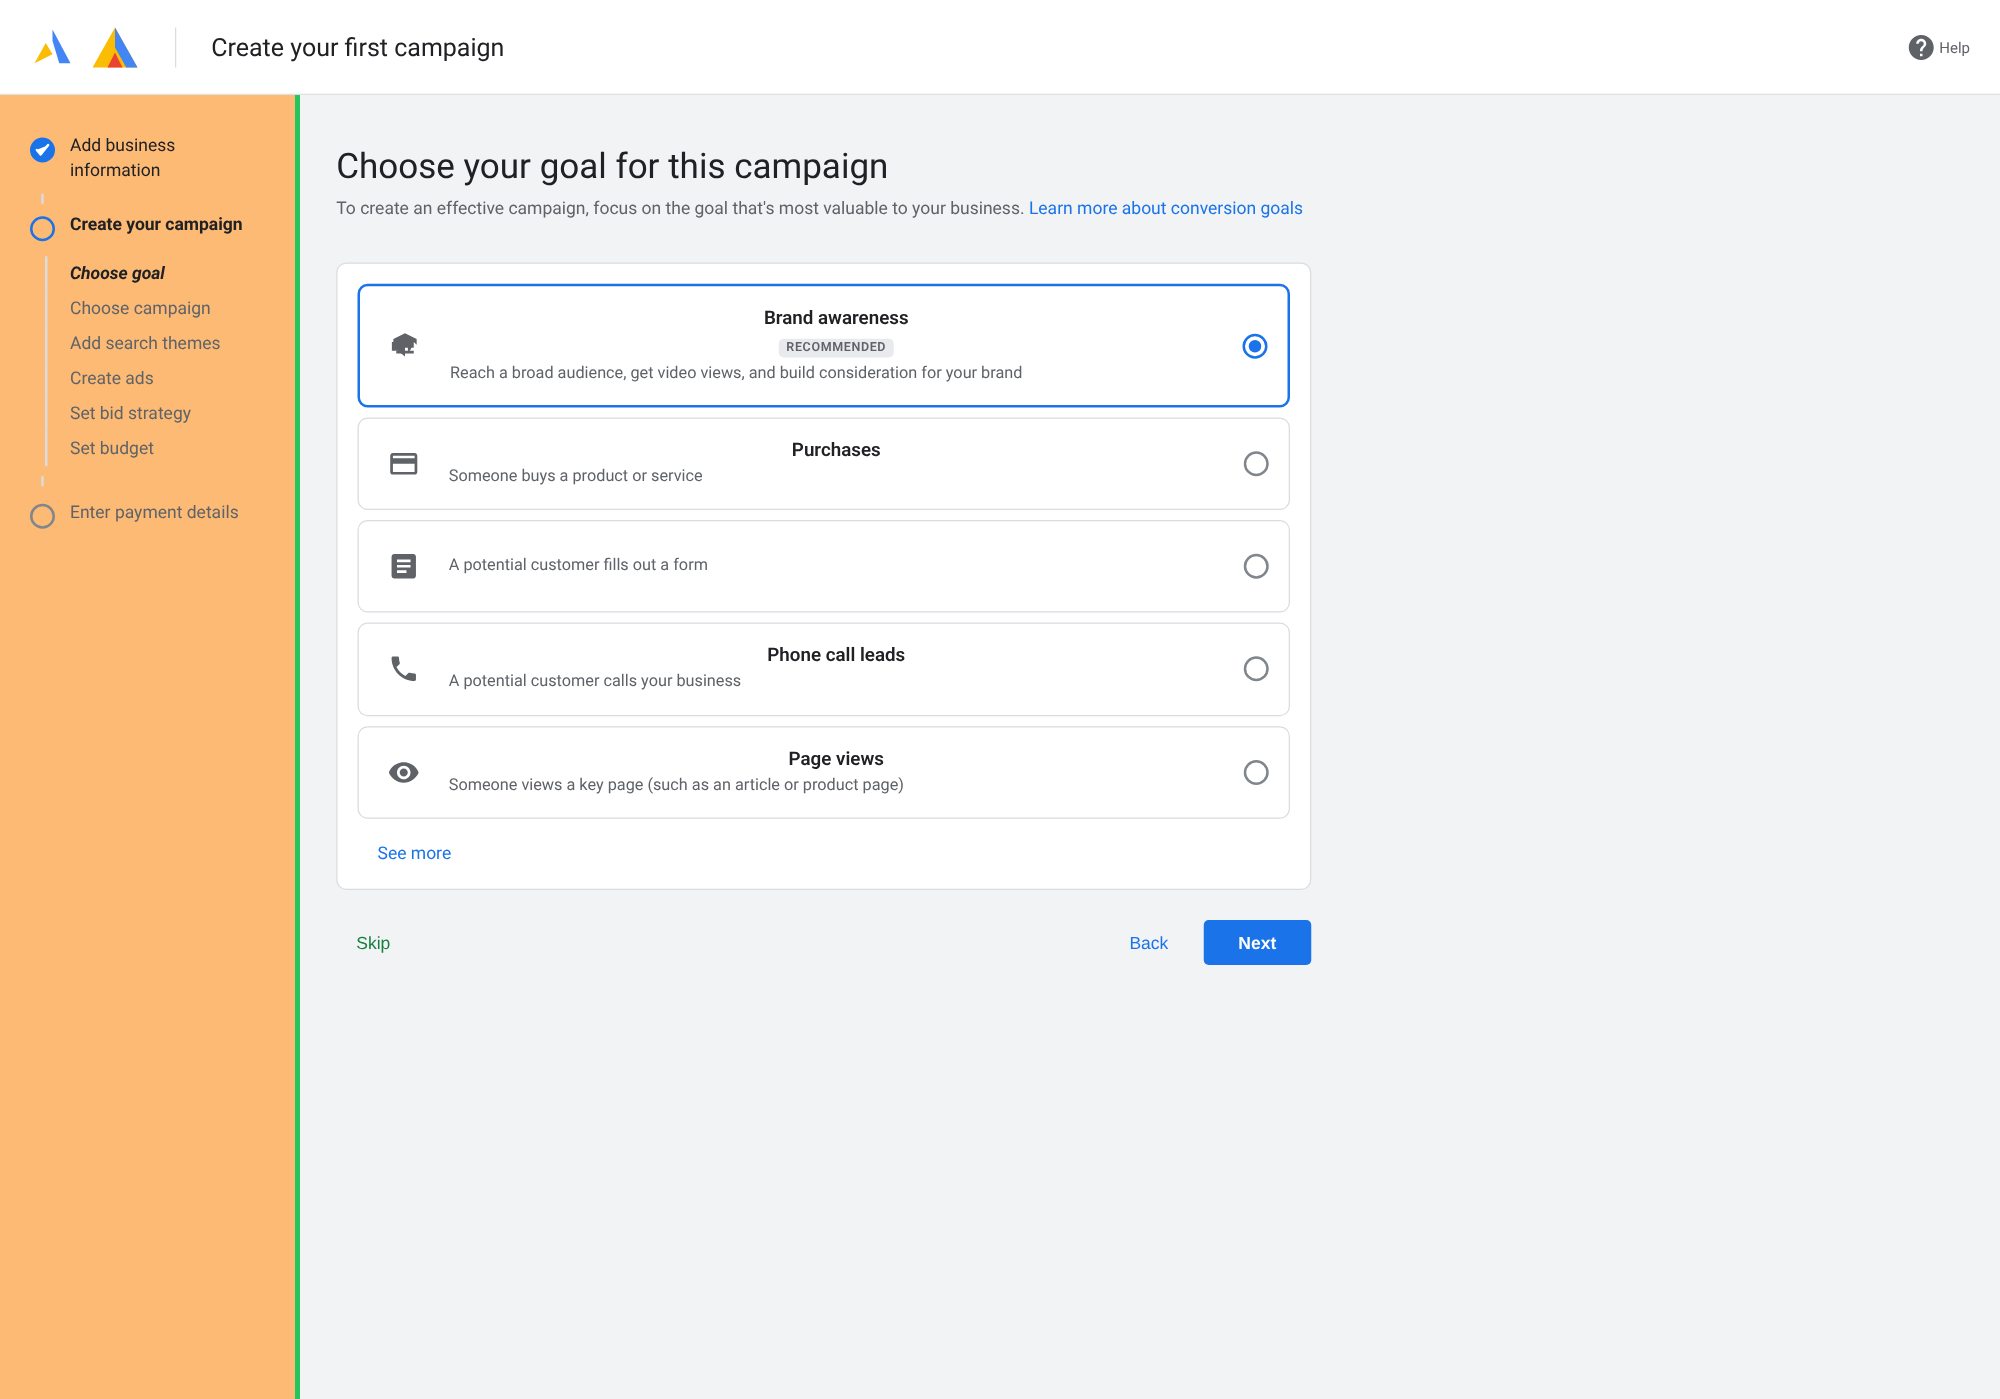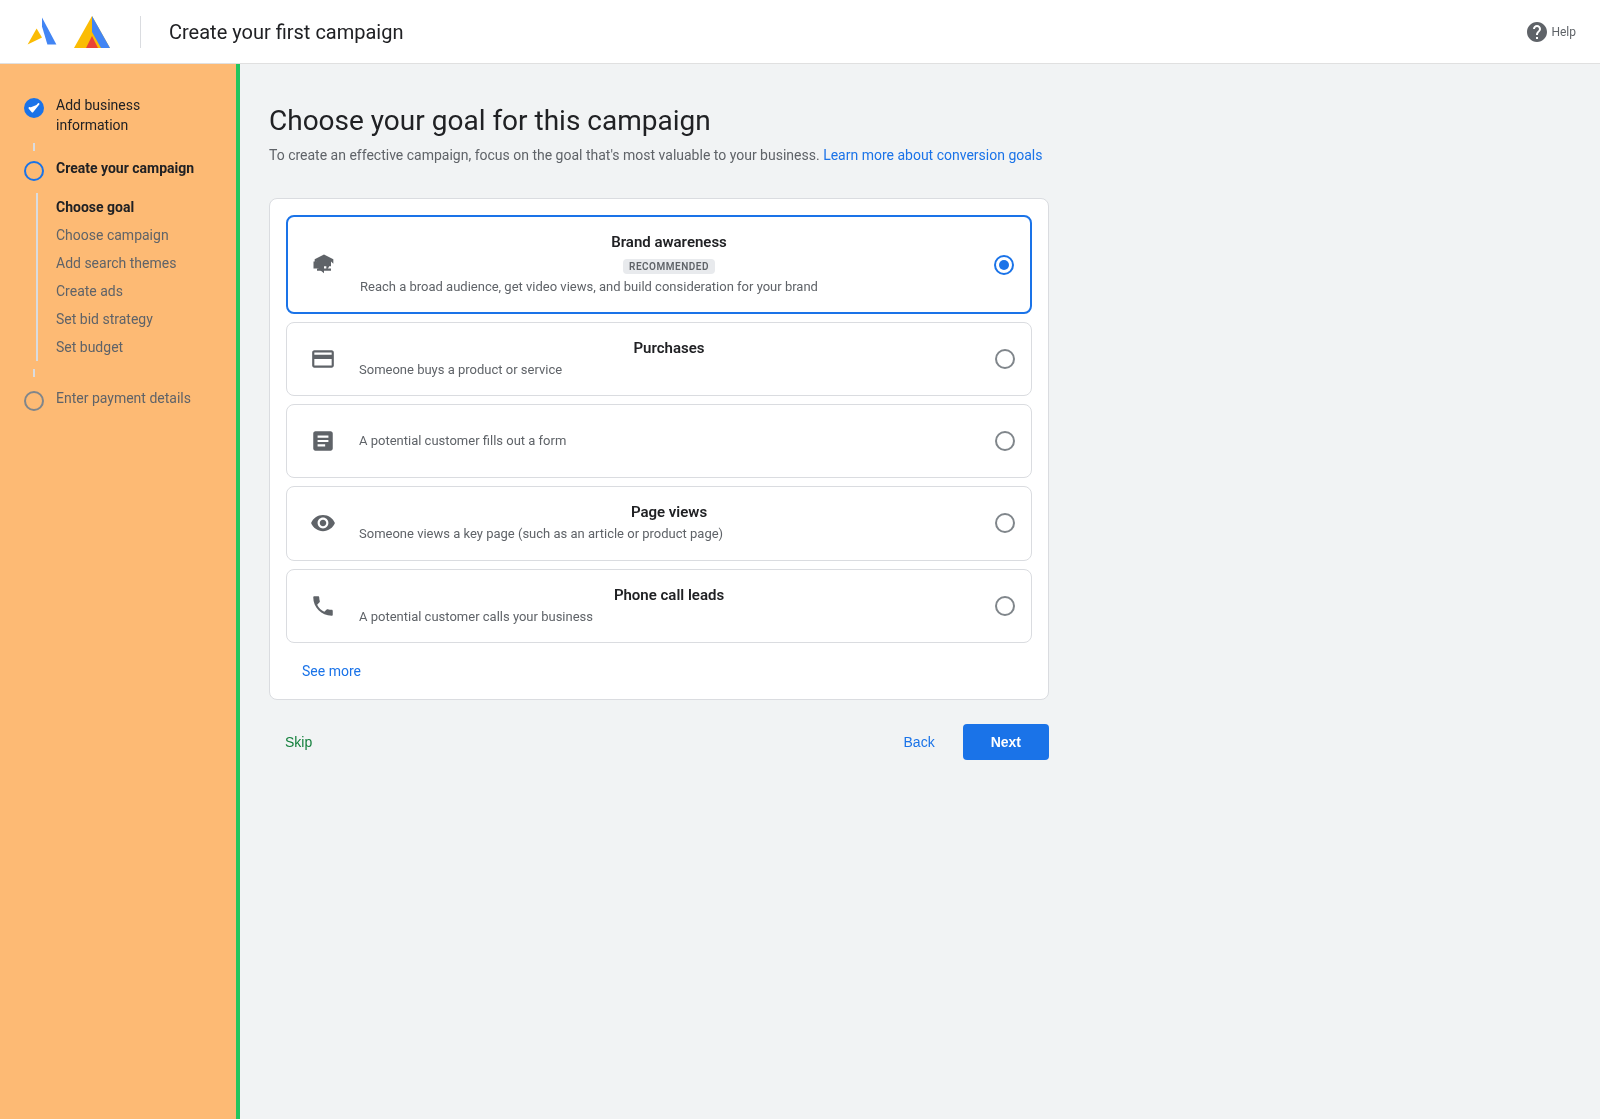--- a/index.html
+++ b/index.html
@@ -3,21 +3,21 @@
   <meta charset="utf-8">
   <style>
     * { box-sizing: border-box; margin: 0; padding: 0; }
     body { font-family: 'Google Sans', Roboto, Arial, sans-serif; background: #fff; color: #202124; font-size: 14px; }
 
     
     .header {
       display: flex;
       align-items: center;
       padding: 0 24px;
-      height: 64px;
+      height: 76px;
       border-bottom: 1px solid #e0e0e0;
       background: #fff;
     }
     .header-logo {
       display: flex;
       align-items: center;
       gap: 12px;
     }
     .logo-triangle {
       width: 36px;
@@ -110,20 +110,21 @@
     .substep {
       padding: 6px 0 6px 0;
       font-size: 14px;
       color: #5f6368;
       cursor: pointer;
       position: relative;
     }
     .substep.active {
       font-weight: 700;
       color: #202124;
+      font-style: italic;
     }
     .substep-line {
       position: absolute;
       left: -20px;
       top: 0;
       bottom: 0;
       width: 2px;
       background: #dadce0;
     }
 
@@ -446,48 +447,48 @@
         <div class="goal-content">
           <span class="goal-desc">A potential customer fills out a form</span>
         </div>
         <div class="goal-radio"></div>
       </div>
 
       
       <div class="goal-option">
         <div class="goal-icon">
           <svg width="26" height="26" viewBox="0 0 24 24" fill="#5f6368">
+            <path d="M6.62 10.79c1.44 2.83 3.76 5.14 6.59 6.59l2.2-2.2c.27-.27.67-.36 1.02-.24 1.12.37 2.33.57 3.57.57.55 0 1 .45 1 1V20c0 .55-.45 1-1 1-9.39 0-17-7.61-17-17 0-.55.45-1 1-1h3.5c.55 0 1 .45 1 1 0 1.25.2 2.45.57 3.57.11.35.03.74-.25 1.02l-2.2 2.2z"></path>
+          </svg>
+        </div>
+        <div class="goal-content">
+          <div class="goal-title-row">
+            <span class="goal-name">Phone call leads</span>
+          </div>
+          <span class="goal-desc">A potential customer calls your business</span>
+        </div>
+        <div class="goal-radio"></div>
+      </div>
+
+      
+      <div class="goal-option">
+        <div class="goal-icon">
+          <svg width="26" height="26" viewBox="0 0 24 24" fill="#5f6368">
             <path d="M12 4.5C7 4.5 2.73 7.61 1 12c1.73 4.39 6 7.5 11 7.5s9.27-3.11 11-7.5c-1.73-4.39-6-7.5-11-7.5zM12 17c-2.76 0-5-2.24-5-5s2.24-5 5-5 5 2.24 5 5-2.24 5-5 5zm0-8c-1.66 0-3 1.34-3 3s1.34 3 3 3 3-1.34 3-3-1.34-3-3-3z"></path>
           </svg>
         </div>
         <div class="goal-content">
           <div class="goal-title-row">
             <span class="goal-name">Page views</span>
           </div>
           <span class="goal-desc">Someone views a key page (such as an article or product page)</span>
         </div>
         <div class="goal-radio"></div>
       </div>
 
-      
-      <div class="goal-option">
-        <div class="goal-icon">
-          <svg width="26" height="26" viewBox="0 0 24 24" fill="#5f6368">
-            <path d="M6.62 10.79c1.44 2.83 3.76 5.14 6.59 6.59l2.2-2.2c.27-.27.67-.36 1.02-.24 1.12.37 2.33.57 3.57.57.55 0 1 .45 1 1V20c0 .55-.45 1-1 1-9.39 0-17-7.61-17-17 0-.55.45-1 1-1h3.5c.55 0 1 .45 1 1 0 1.25.2 2.45.57 3.57.11.35.03.74-.25 1.02l-2.2 2.2z"></path>
-          </svg>
-        </div>
-        <div class="goal-content">
-          <div class="goal-title-row">
-            <span class="goal-name">Phone call leads</span>
-          </div>
-          <span class="goal-desc">A potential customer calls your business</span>
-        </div>
-        <div class="goal-radio"></div>
-      </div>
-
       <a class="see-more-link" href="#">See more</a>
 
     </div>
 
     <div class="footer">
       <button class="footer-skip">Skip</button>
       <div class="footer-right">
         <button class="btn-back">Back</button>
         <button class="btn-next">Next</button>
       </div>

